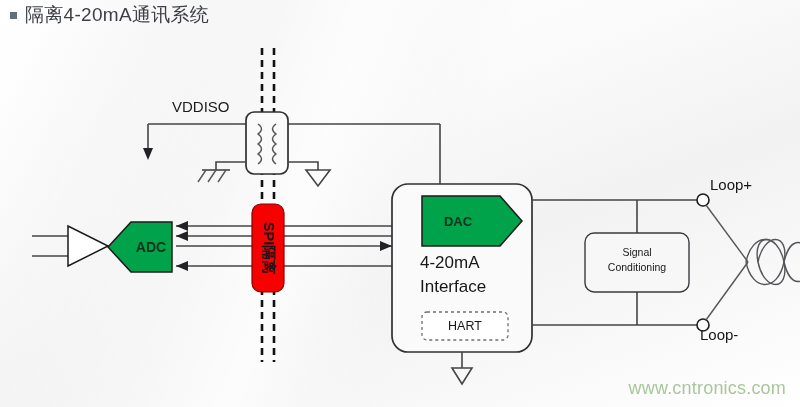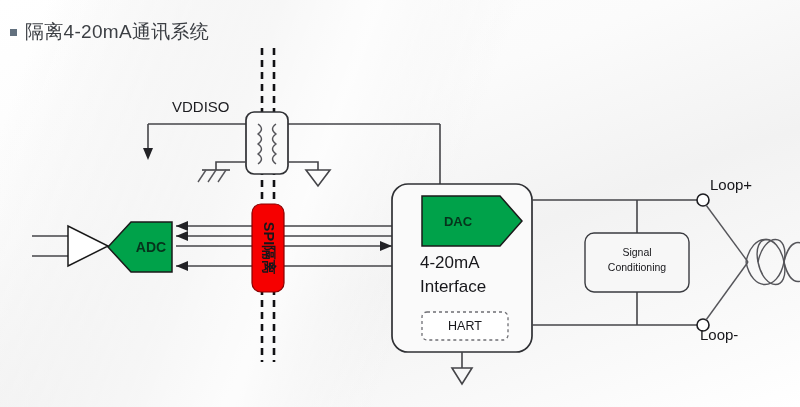--- a/index.html
+++ b/index.html
@@ -19,21 +19,21 @@
     position: absolute;
     inset: 0;
     background:
       linear-gradient(110deg, rgba(255,255,255,0) 0%, rgba(255,255,255,0.85) 40%, rgba(255,255,255,0) 55%),
       linear-gradient(-70deg, rgba(236,236,236,0) 45%, rgba(231,231,231,0.9) 70%, rgba(255,255,255,0) 95%);
     pointer-events: none;
   }
   #title-bar {
     position: absolute;
     left: 10px;
-    top: 19px;
+    top: 2px;
     display: flex;
     align-items: center;
     gap: 8px;
   }
   #title-bullet {
     width: 7px;
     height: 7px;
     background: #62707e;
     display: inline-block;
   }
@@ -195,13 +195,14 @@
       <path class="wire-thin" d="M746,262 C 752,232 778,232 784,262 C 790,292 764,292 758,262 C 752,232 778,232 784,262"></path>
       <path class="wire-thin" d="M746,262 C 752,292 778,292 784,262 C 790,232 764,232 758,262"></path>
       <path class="wire-thin" d="M784,262 C 790,236 806,236 812,262"></path>
       <path class="wire-thin" d="M784,262 C 790,288 806,288 812,262"></path>
     </g>
     <text class="lbl lbl-loop" x="710" y="190">Loop+</text>
     <text class="lbl lbl-loop" x="700" y="340">Loop-</text>
 
   </svg>
 
+  <div id="watermark">www.cntronics.com</div>
 </div>
 
 </body></html>

